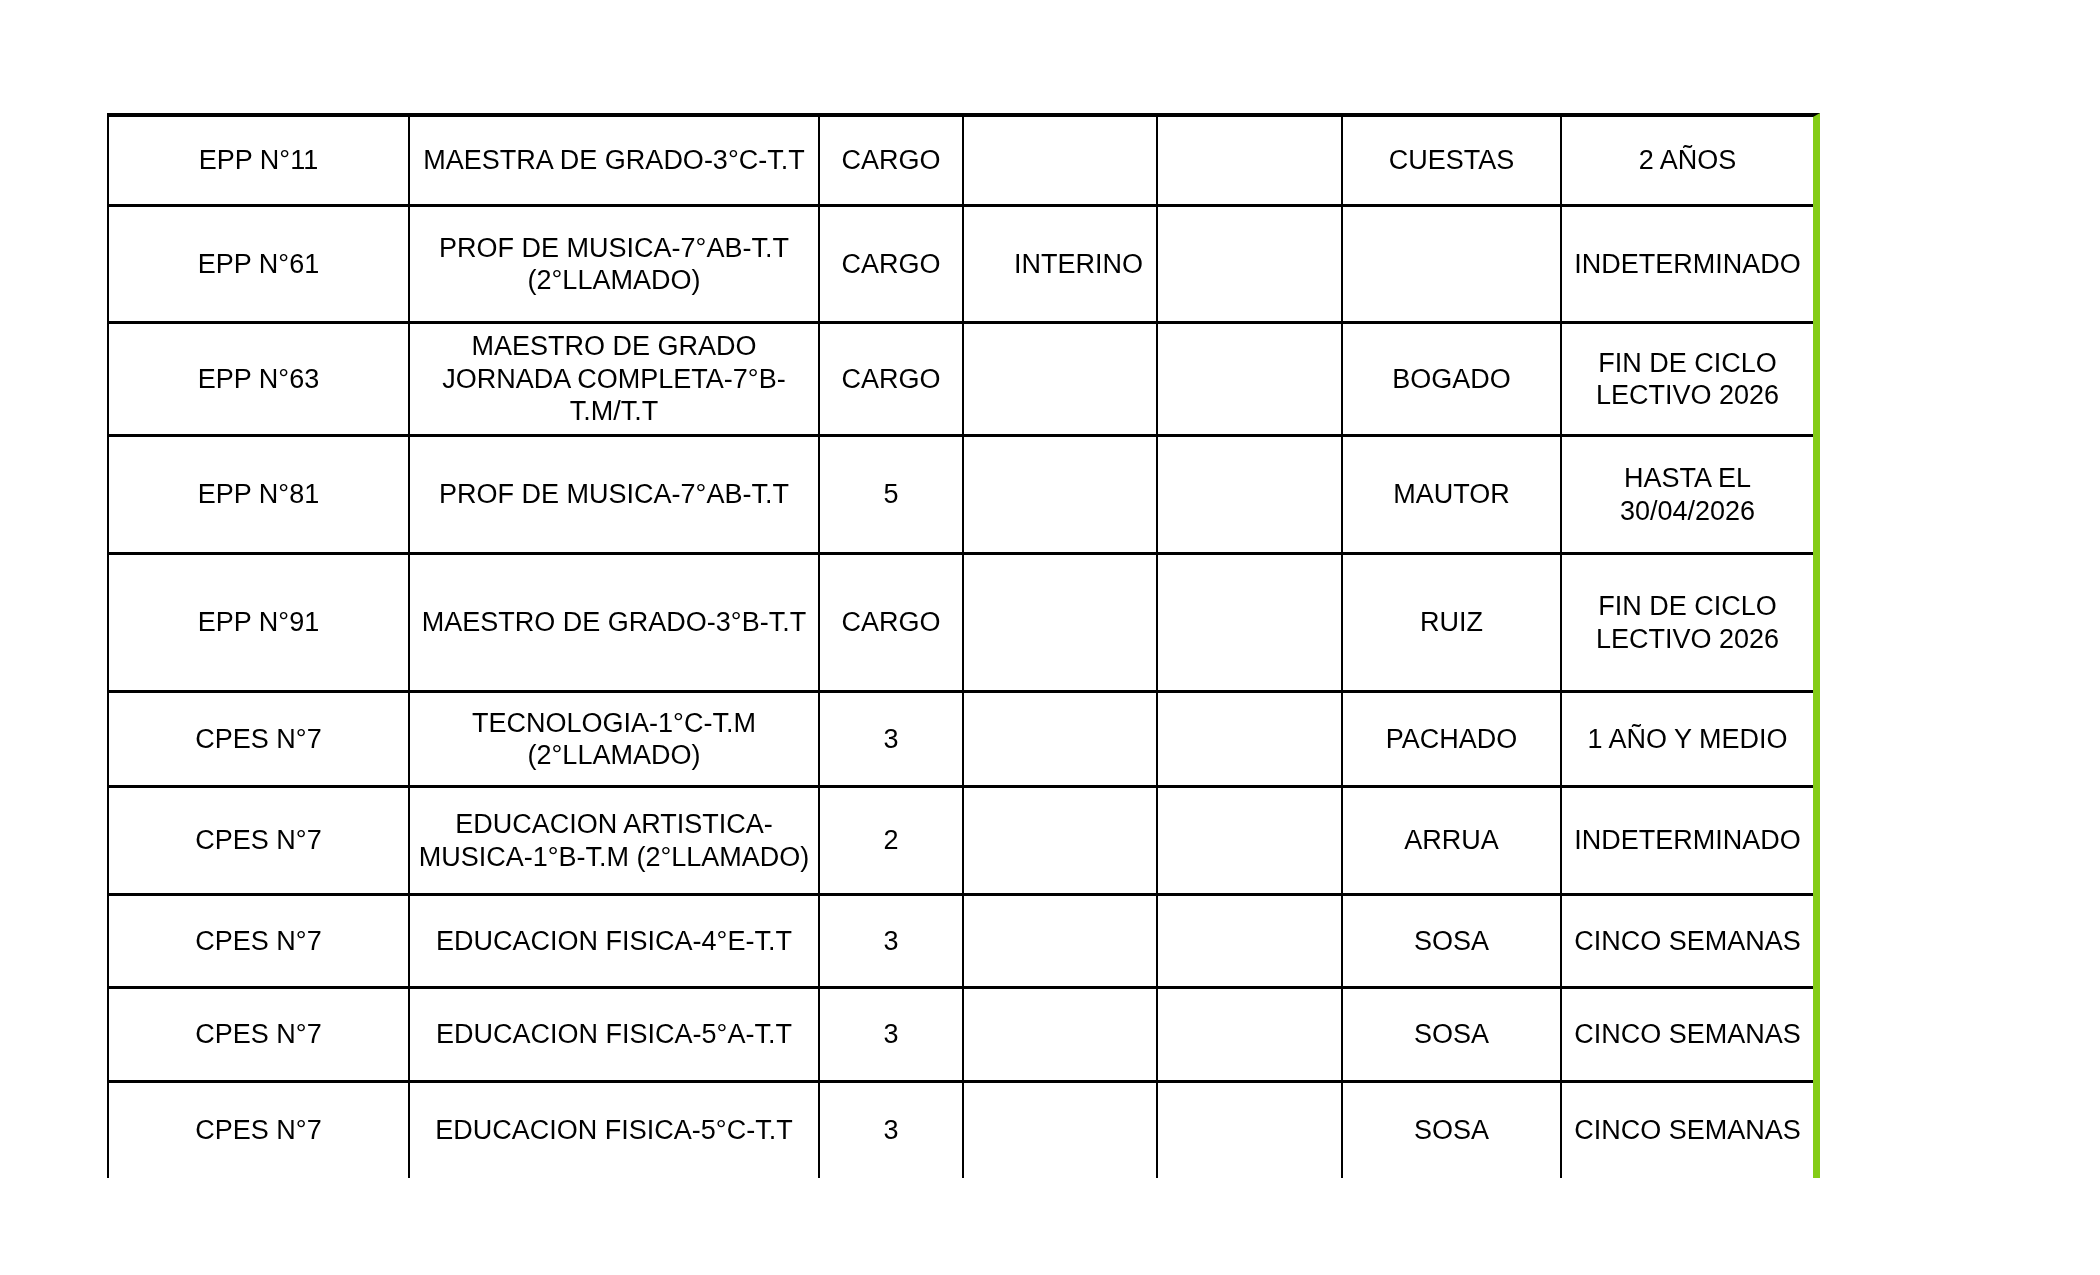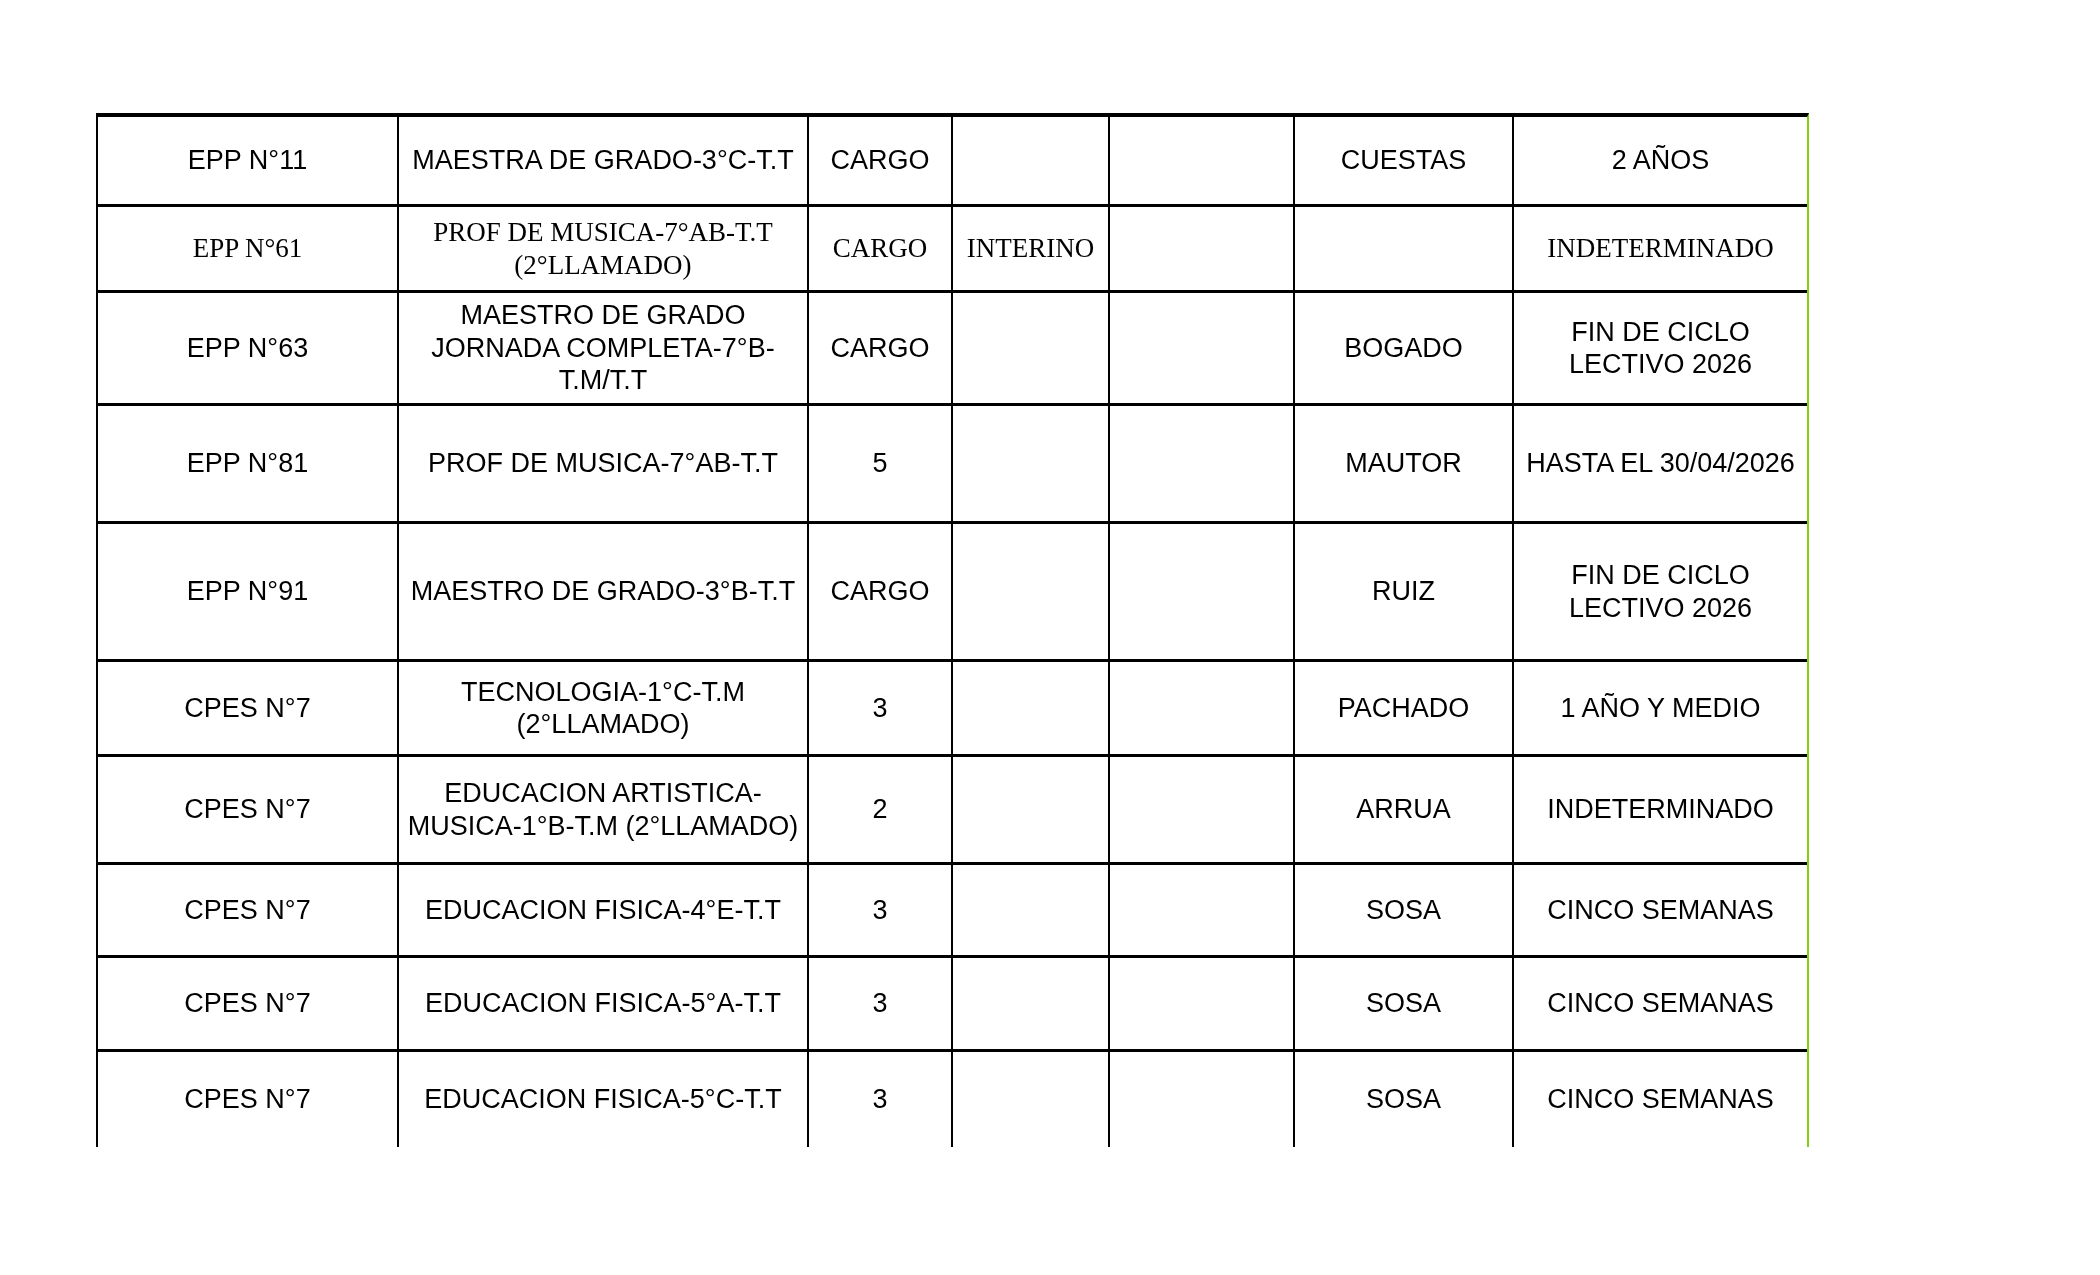--- a/index.html
+++ b/index.html
@@ -14,39 +14,39 @@
     font-family: "Liberation Sans", sans-serif;
     color: #000000;
   }
   .page {
     position: absolute;
     inset: 0;
     background: #ffffff;
   }
   .table {
     position: absolute;
-    left: 96px;
+    left: 107px;
     top: 113px;
     width: 1713px;
     box-sizing: border-box;
     border-left: 2px solid #000;
-    border-right: 2px solid #84cc16;
+    border-right: 7px solid #84cc16;
     border-top: 4px solid #000;
   }
   .row {
     display: flex;
     box-sizing: border-box;
     border-bottom: 3px solid #000;
   }
   .row:last-child {
     border-bottom: none;
   }
   
   .row:nth-child(1)  { height: 90px; }
-  .row:nth-child(2)  { height: 86px; font-family: Liberation Serif, serif; }
+  .row:nth-child(2)  { height: 117px; }
   .row:nth-child(3)  { height: 113px; }
   .row:nth-child(4)  { height: 118px; }
   .row:nth-child(5)  { height: 138px; }
   .row:nth-child(6)  { height: 95px; }
   .row:nth-child(7)  { height: 108px; }
   .row:nth-child(8)  { height: 93px; }
   .row:nth-child(9)  { height: 94px; }
   .row:nth-child(10) { height: 95px; }
   .cell {
     box-sizing: border-box;
@@ -59,21 +59,21 @@
     line-height: 1.2;
     white-space: pre-line;
     padding: 0 6px;
     overflow: hidden;
   }
   .cell:last-child { border-right: none; }
   
   .cell:nth-child(1) { flex: 0 0 301px; }
   .cell:nth-child(2) { flex: 0 0 410px; }
   .cell:nth-child(3) { flex: 0 0 144px; }
-  .cell:nth-child(4) { flex: 0 0 157px; }
+  .cell:nth-child(4) { flex: 0 0 157px; margin-left: 37px; }
   .cell:nth-child(5) { flex: 0 0 185px; }
   .cell:nth-child(6) { flex: 0 0 219px; }
   .cell:nth-child(7) { flex: 1 1 auto; border-radius: 8px; }
 </style>
 </head>
 <body>
 
 <div class="page">
   <div class="table">
     <div class="rows">

